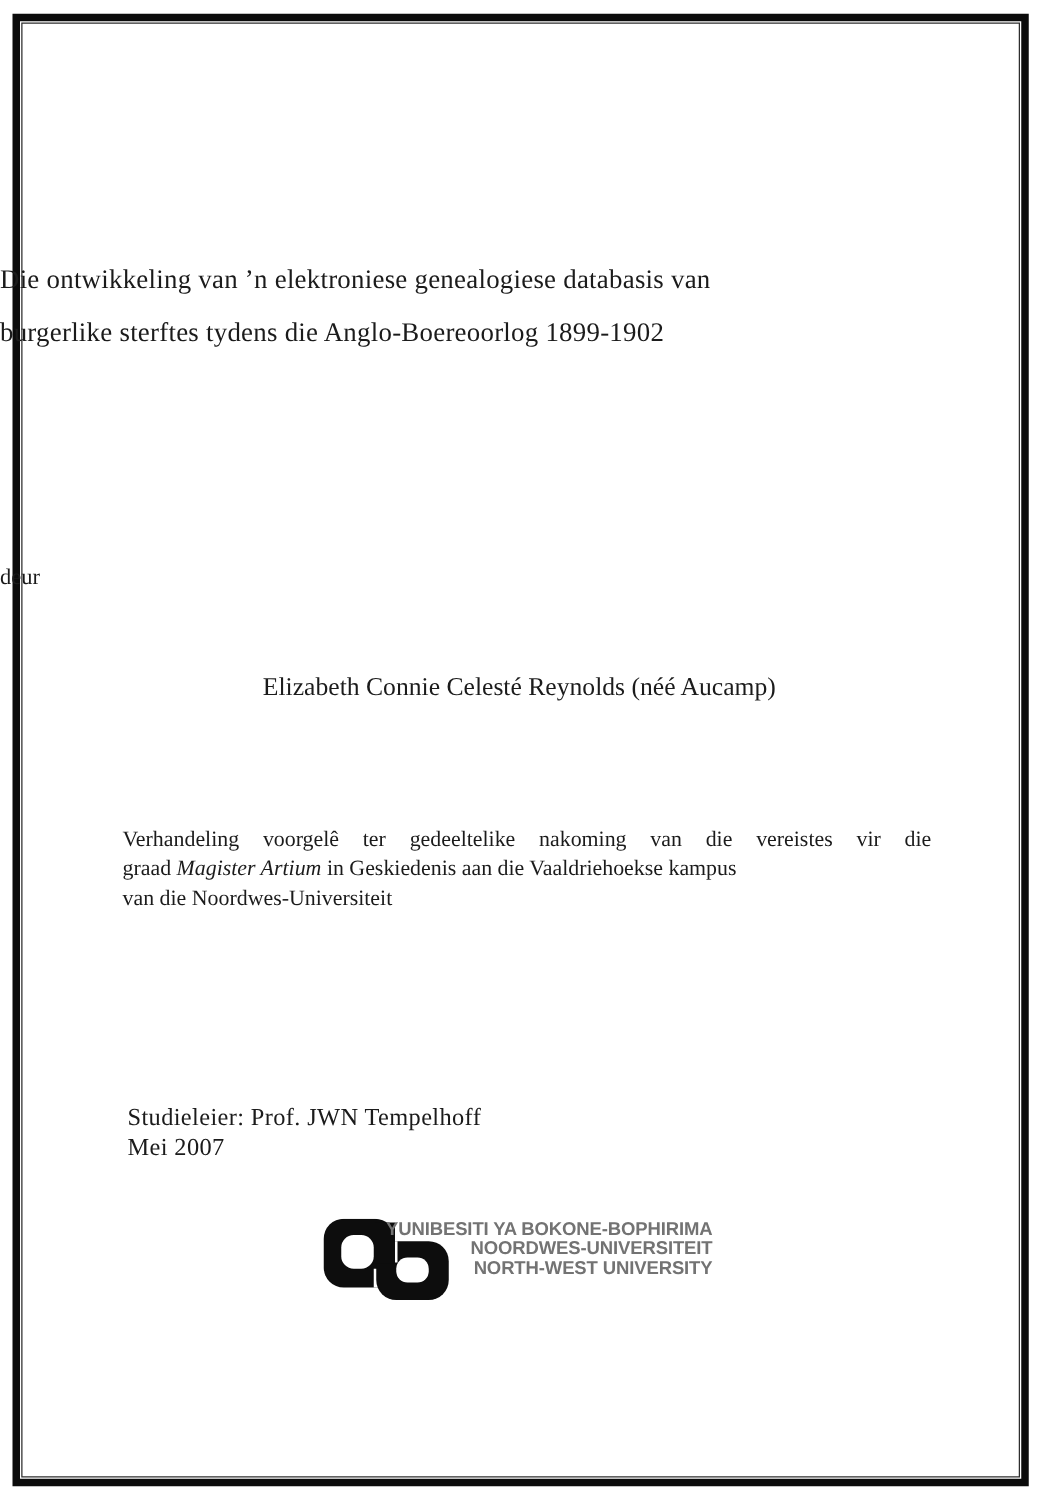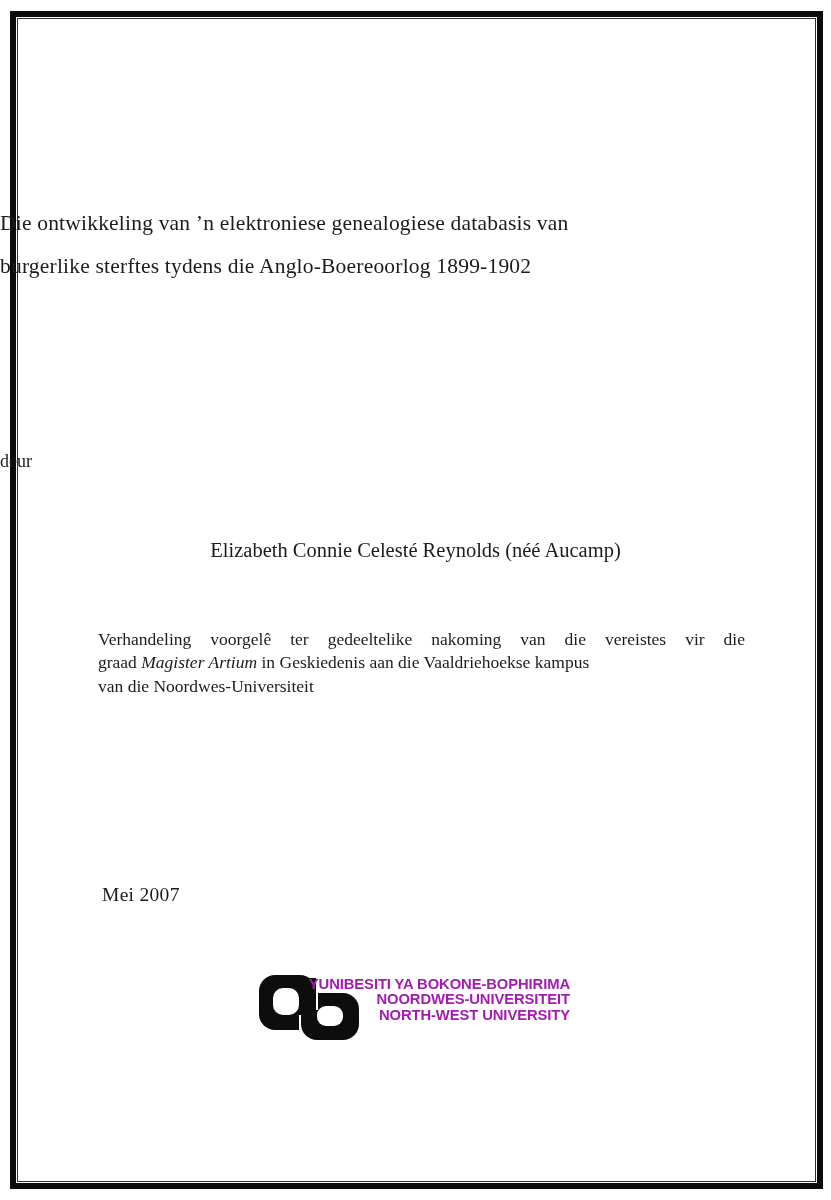--- a/index.html
+++ b/index.html
@@ -60,21 +60,21 @@
     text-align: center;
     font-size: 20.5px;
     line-height: 28px;
     margin-top: 23px;
   }
 
   .submission {
     position: absolute;
     left: 98px;
     width: 647px;
-    top: 628px;
+    top: 660px;
     font-size: 17.5px;
     line-height: 23.4px;
   }
   .submission .just {
     text-align: justify;
     text-align-last: justify;
   }
   .submission .it {
     font-style: italic;
   }
@@ -103,21 +103,21 @@
   .logo-text {
     position: absolute;
     right: 0;
     top: 2px;
     text-align: right;
     font-family: "Liberation Sans", sans-serif;
     font-weight: bold;
     font-size: 14.8px;
     line-height: 15.4px;
     letter-spacing: -0.1px;
-    color: #a21caf;
+    color: #737373;
     white-space: nowrap;
   }
 </style>
 </head>
 <body>
 
 <div>
 
   <div class="frame-outer">
     <div class="frame-inner"></div>
@@ -132,20 +132,21 @@
 
   <div class="author">Elizabeth Connie Celesté Reynolds (néé Aucamp)</div>
 
   <div class="submission">
     <div class="just">Verhandeling voorgelê ter gedeeltelike nakoming van die vereistes vir die</div>
     <div><span>graad </span><span class="it">Magister Artium</span><span> in Geskiedenis aan die Vaaldriehoekse kampus</span></div>
     <div>van die Noordwes-Universiteit</div>
   </div>
 
   <div class="advisor-block">
+    <div>Studieleier: Prof. JWN Tempelhoff</div>
     <div>Mei 2007</div>
   </div>
 
   <div class="logo">
     <svg width="103" height="66" viewBox="0 0 103 66">
 
       <rect x="2" y="0" width="57" height="55" rx="16" fill="#0d0d0d"></rect>
       <rect x="16" y="13" width="26" height="27" rx="10" fill="#ffffff"></rect>
 
       <rect x="42" y="40" width="17" height="15" fill="#ffffff"></rect>

